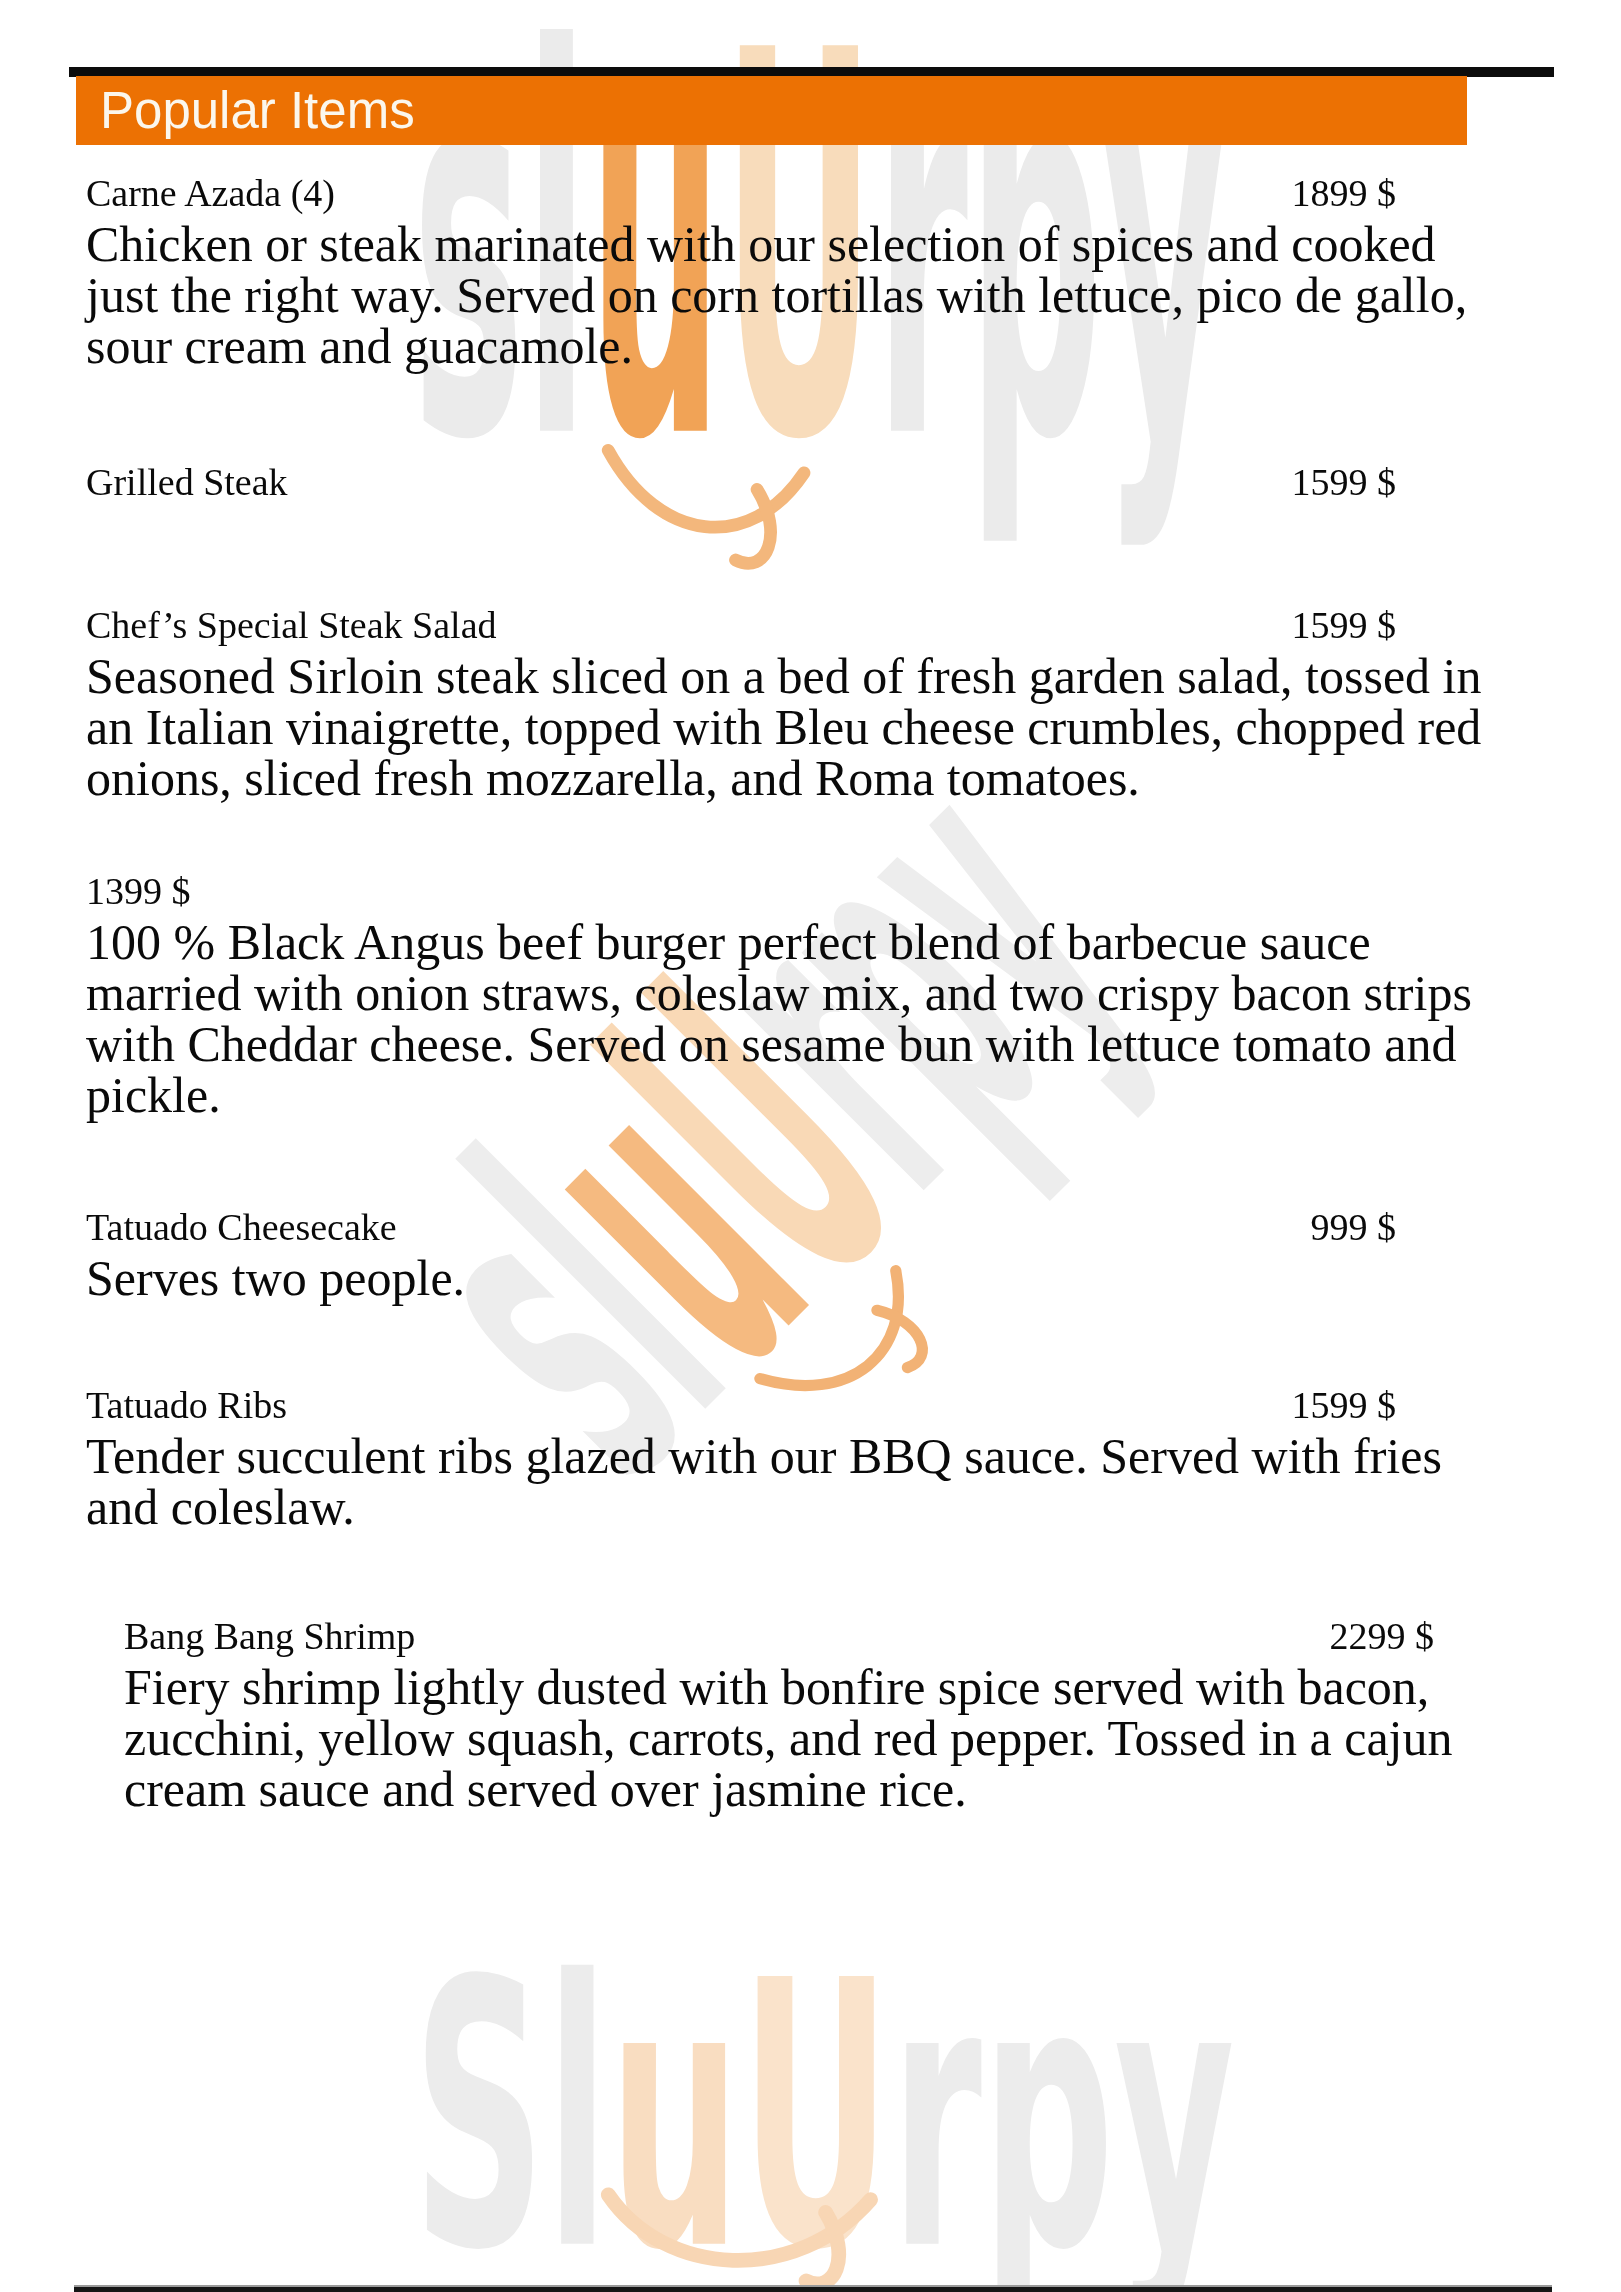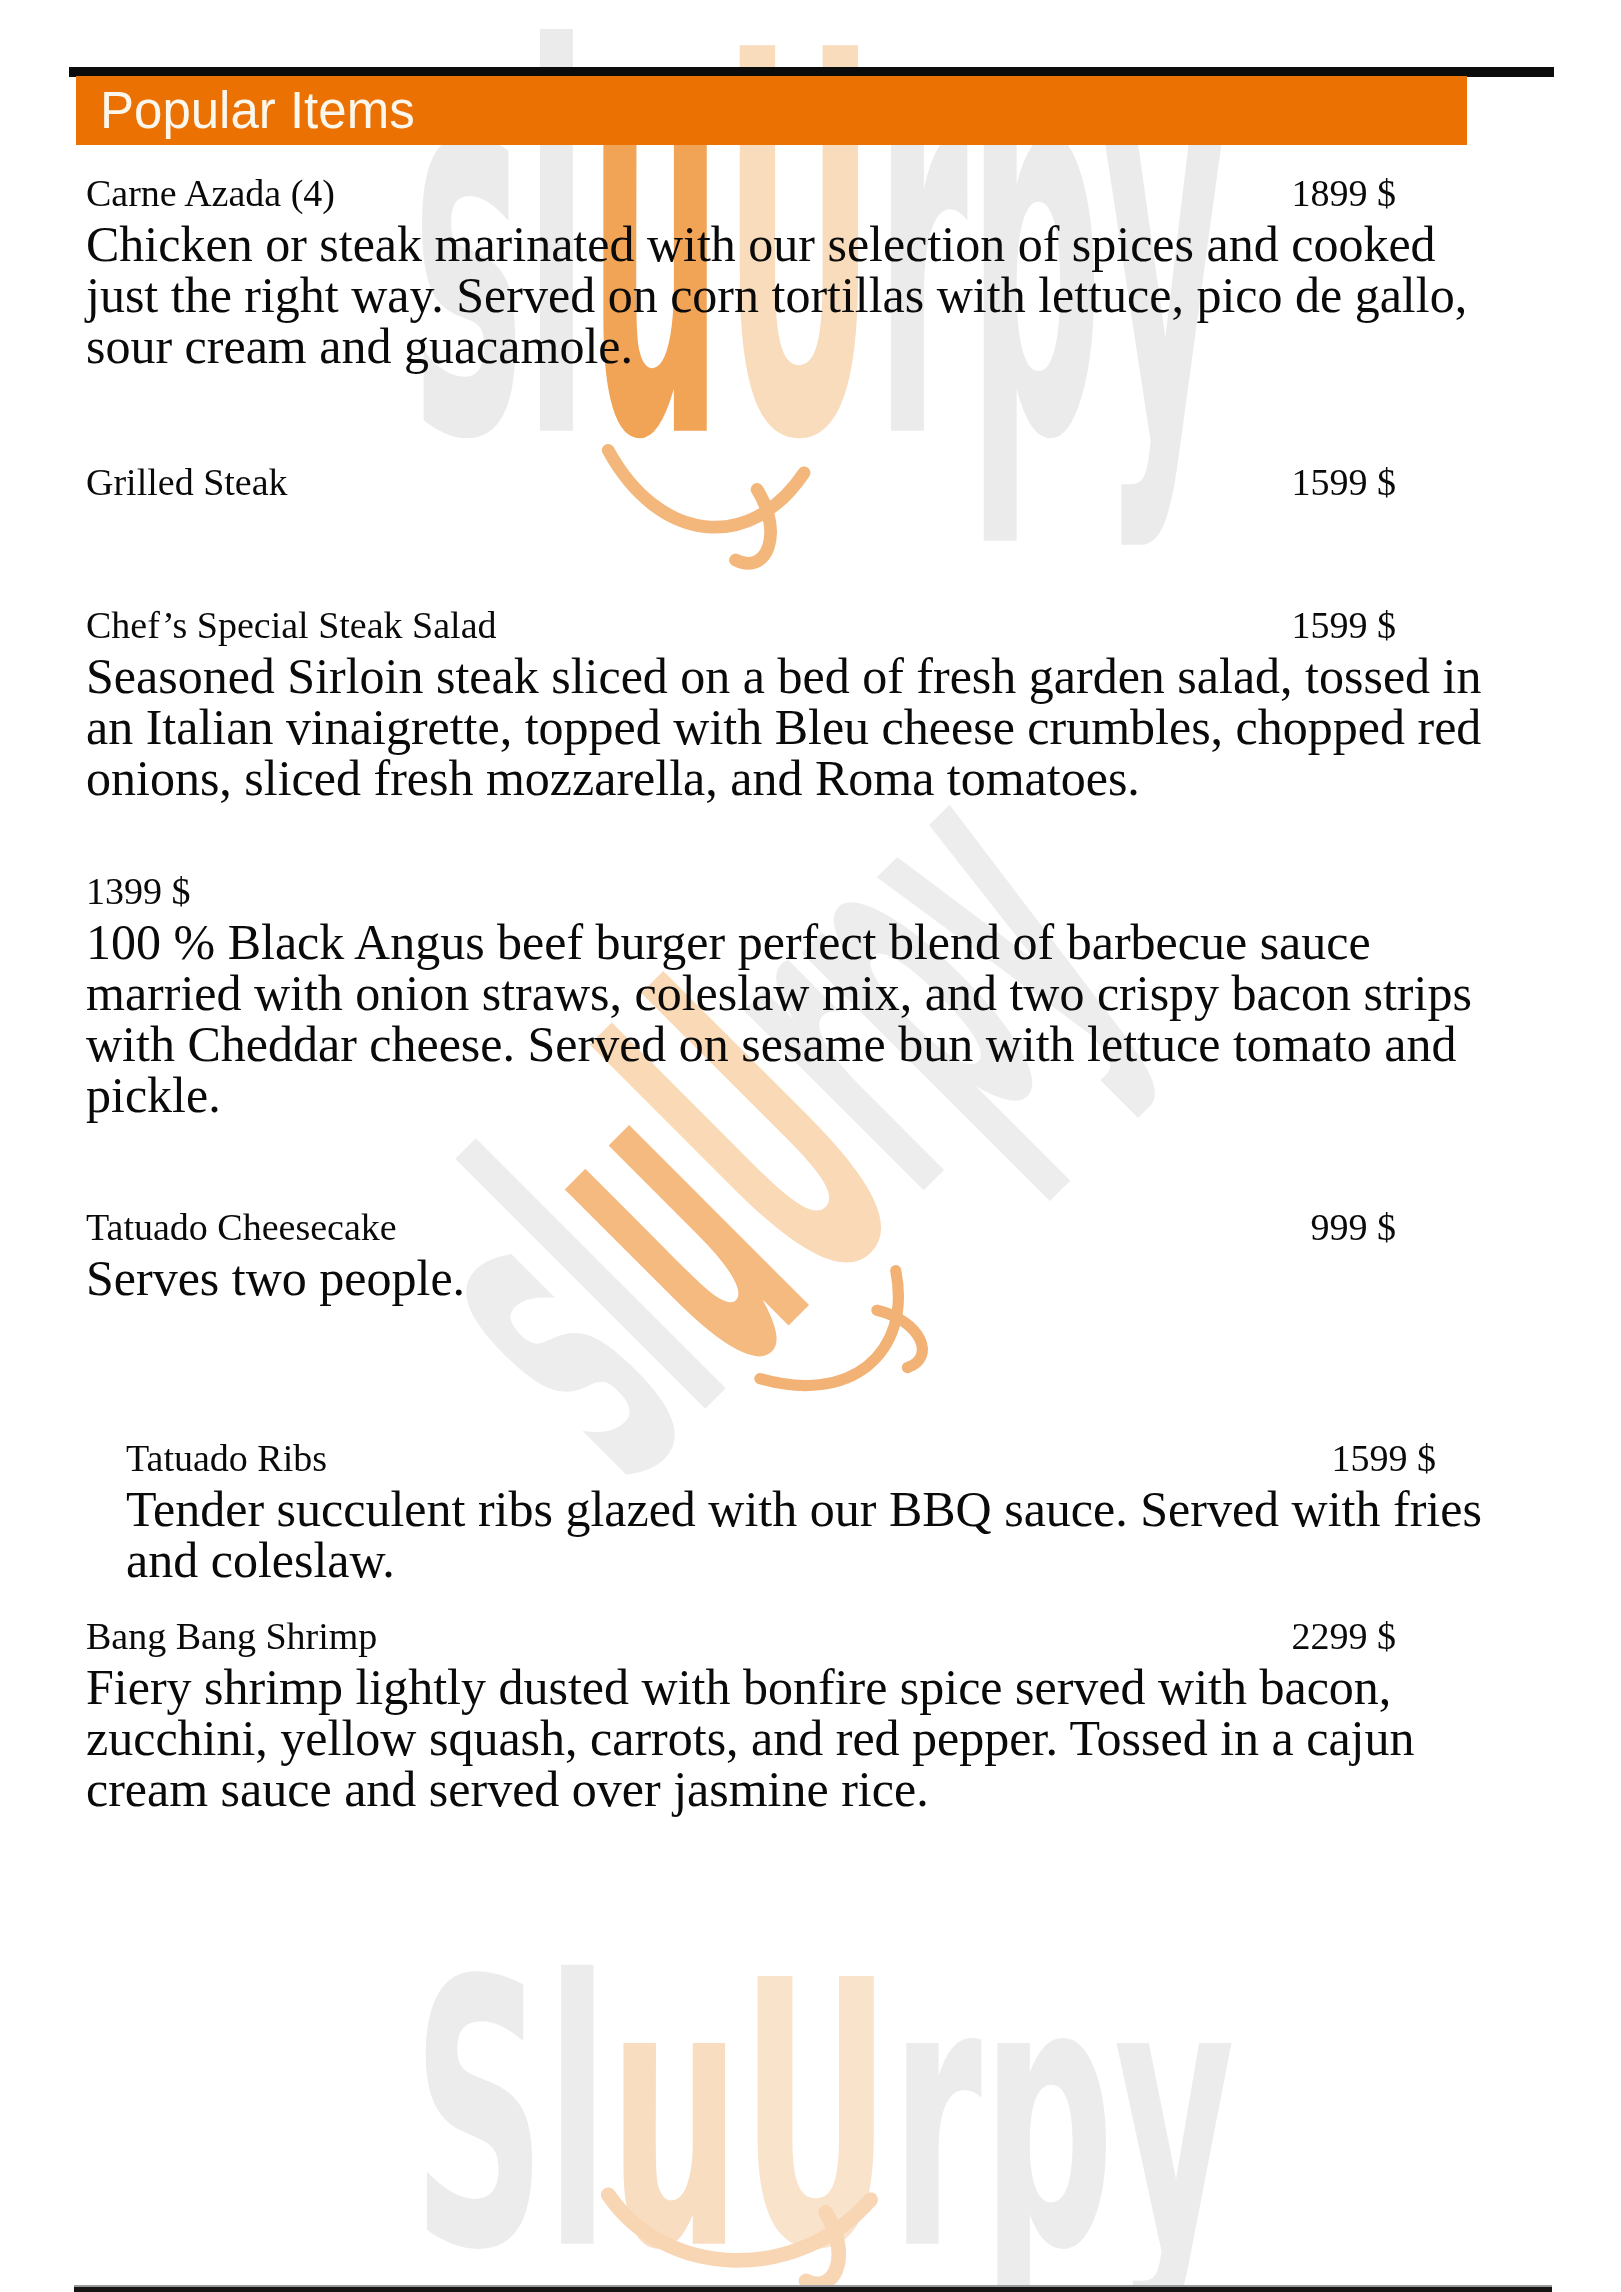--- a/index.html
+++ b/index.html
@@ -129,32 +129,32 @@
   <div class="item" style="top: 1202px;">
     <div class="item-row">
       <span class="item-name">Tatuado Cheesecake</span>
       <span class="item-price">999 $</span>
     </div>
     <div class="item-desc">
         <div class="desc-line">Serves two people.</div>
       </div>
   </div>
 
-  <div class="item" style="top: 1433px; margin-left: 40px;">
+  <div class="item" style="top: 1380px;">
     <div class="item-row">
       <span class="item-name">Tatuado Ribs</span>
       <span class="item-price">1599 $</span>
     </div>
     <div class="item-desc">
         <div class="desc-line">Tender succulent ribs glazed with our BBQ sauce. Served with fries</div>
         <div class="desc-line">and coleslaw.</div>
       </div>
   </div>
 
-  <div class="item" style="top: 1611px;">
+  <div class="item" style="top: 1611px; margin-left: 38px;">
     <div class="item-row">
       <span class="item-name">Bang Bang Shrimp</span>
       <span class="item-price">2299 $</span>
     </div>
     <div class="item-desc">
         <div class="desc-line">Fiery shrimp lightly dusted with bonfire spice served with bacon,</div>
         <div class="desc-line">zucchini, yellow squash, carrots, and red pepper. Tossed in a cajun</div>
         <div class="desc-line">cream sauce and served over jasmine rice.</div>
       </div>
   </div>

